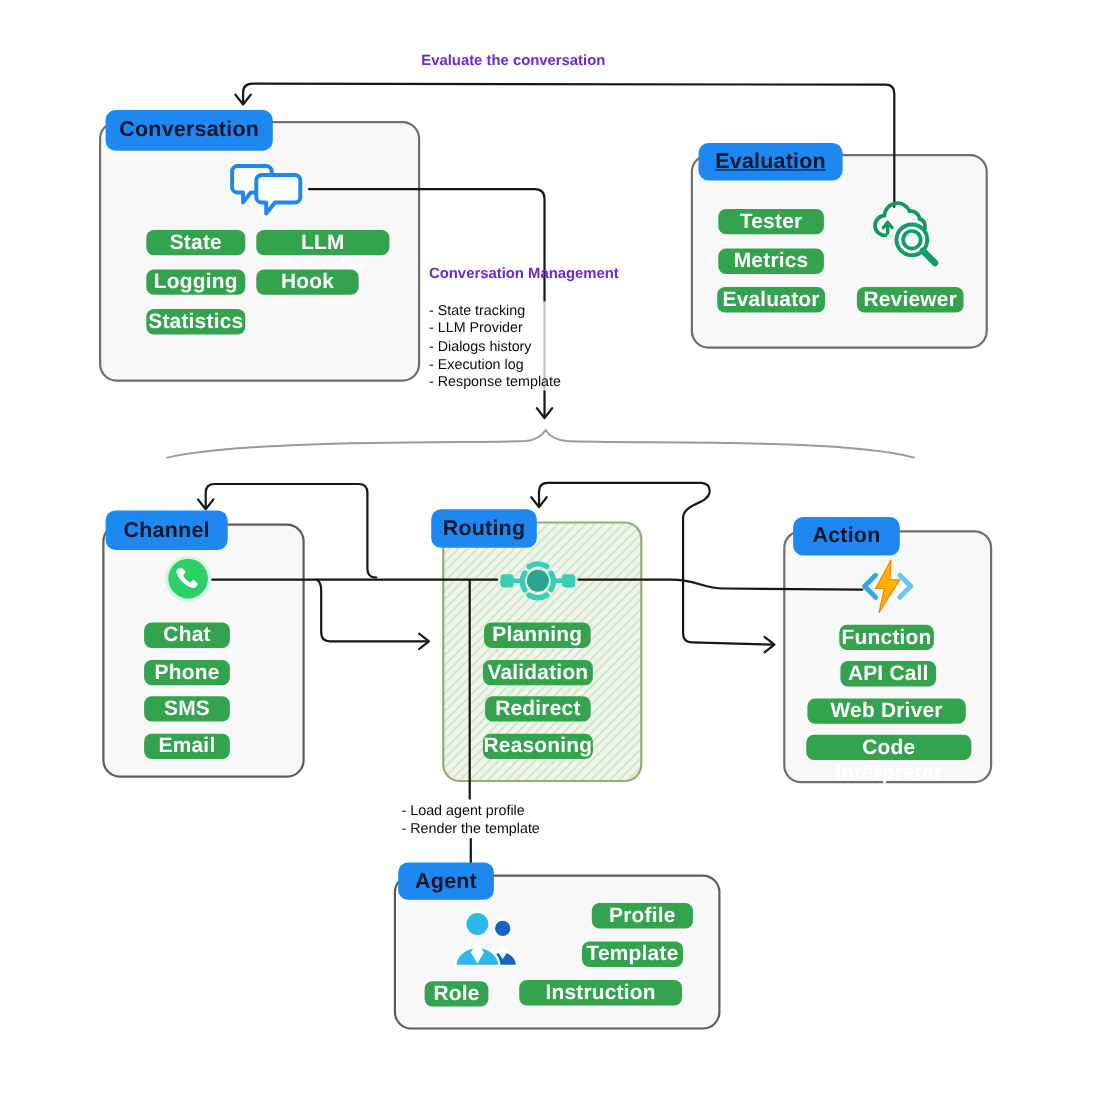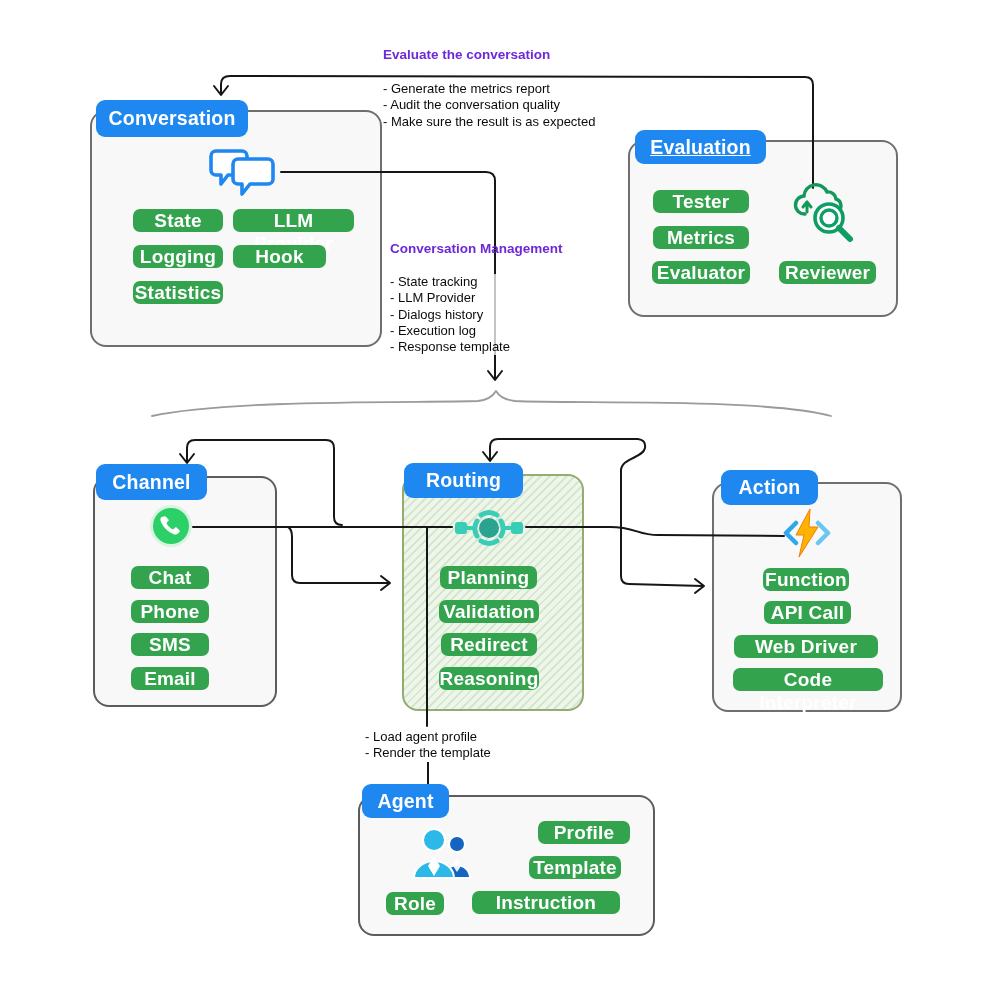--- a/index.html
+++ b/index.html
@@ -2,21 +2,21 @@
 <html><head>
 <meta charset="utf-8">
 <style>
   html,body{margin:0;padding:0;background:#fff;}
   #canvas{position:relative;width:999px;height:1000px;background:#ffffff;overflow:hidden;
           font-family:"Liberation Sans", sans-serif;}
   .box{position:absolute;background:#f8f8f8;border:2px solid #6f6f6f;border-radius:16px;z-index:1;}
   .box.hatch{background-color:#eef5e9;
       background-image:repeating-linear-gradient(135deg, rgba(120,170,110,0.20) 0px, rgba(120,170,110,0.20) 2px, transparent 2px, transparent 6px);
       border-color:#94ab72;}
-  .lbl{position:absolute;background:#1e87f0;color:#ffffff;font-weight:bold;font-size:19.5px;
+  .lbl{position:absolute;background:#1e87f0;color:#0f172a;font-weight:bold;font-size:19.5px;
        border-radius:9px;display:flex;align-items:center;justify-content:center;z-index:3;
        letter-spacing:.2px;}
   .pill{position:absolute;background:#34a34e;color:#fff;font-weight:bold;font-size:19px;
         text-align:center;height:23px;line-height:23px;border-radius:7px;z-index:3;letter-spacing:.2px;}
   .ntitle{position:absolute;font-size:13.5px;font-weight:bold;color:#6d28d9;z-index:4;white-space:nowrap;}
   .note{position:absolute;font-size:13px;color:#0b0b0b;z-index:4;white-space:nowrap;}
   .note div{line-height:16.3px;}
   .icon{position:absolute;z-index:3;}
   #wires{position:absolute;left:0;top:0;z-index:2;pointer-events:none;}
   #wires path{fill:none;stroke:#161616;stroke-width:2;stroke-linecap:round;stroke-linejoin:round;}
@@ -64,21 +64,21 @@
 
   <div class="lbl" style="left:96px;top:100px;width:152px;height:37px;">
       <span>Conversation</span>
     </div>
   <div class="lbl" style="left:635px;top:130px;width:131px;height:34px;text-decoration:underline;">
       <span>Evaluation</span>
     </div>
   <div class="lbl" style="left:96px;top:464px;width:111px;height:36px;">
       <span>Channel</span>
     </div>
-  <div class="lbl" style="left:404px;top:463px;width:119px;height:35px;">
+  <div class="lbl" style="left:392px;top:463px;width:96px;height:35px;">
       <span>Routing</span>
     </div>
   <div class="lbl" style="left:721px;top:470px;width:97px;height:35px;">
       <span>Action</span>
     </div>
   <div class="lbl" style="left:362px;top:784px;width:87px;height:34px;">
       <span>Agent</span>
     </div>
 
   <div class="pill" style="left:133px;top:209px;width:90px;">State</div>
@@ -106,25 +106,20 @@
   <div class="pill" style="left:764px;top:601px;width:87px;">API Call</div>
   <div class="pill" style="left:734px;top:635px;width:144px;">Web Driver</div>
   <div class="pill" style="left:733px;top:668px;width:150px;">Code Interpreter</div>
 
   <div class="pill" style="left:538px;top:821px;width:92px;">Profile</div>
   <div class="pill" style="left:529px;top:856px;width:92px;">Template</div>
   <div class="pill" style="left:386px;top:892px;width:58px;">Role</div>
   <div class="pill" style="left:472px;top:891px;width:148px;">Instruction</div>
 
   <div class="ntitle" style="left:383px;top:47px;">Evaluate the conversation</div>
-  <div class="note" style="left:383px;top:81px;">
-    <div>- Generate the metrics report</div>
-    <div>- Audit the conversation quality</div>
-    <div>- Make sure the result is as expected</div>
-  </div>
 
   <div class="ntitle" style="left:390px;top:241px;">Conversation Management</div>
   <div class="note" style="left:390px;top:274px;background:rgba(255,255,255,0.75);">
     <div>- State tracking</div>
     <div>- LLM Provider</div>
     <div>- Dialogs history</div>
     <div>- Execution log</div>
     <div>- Response template</div>
   </div>
 

